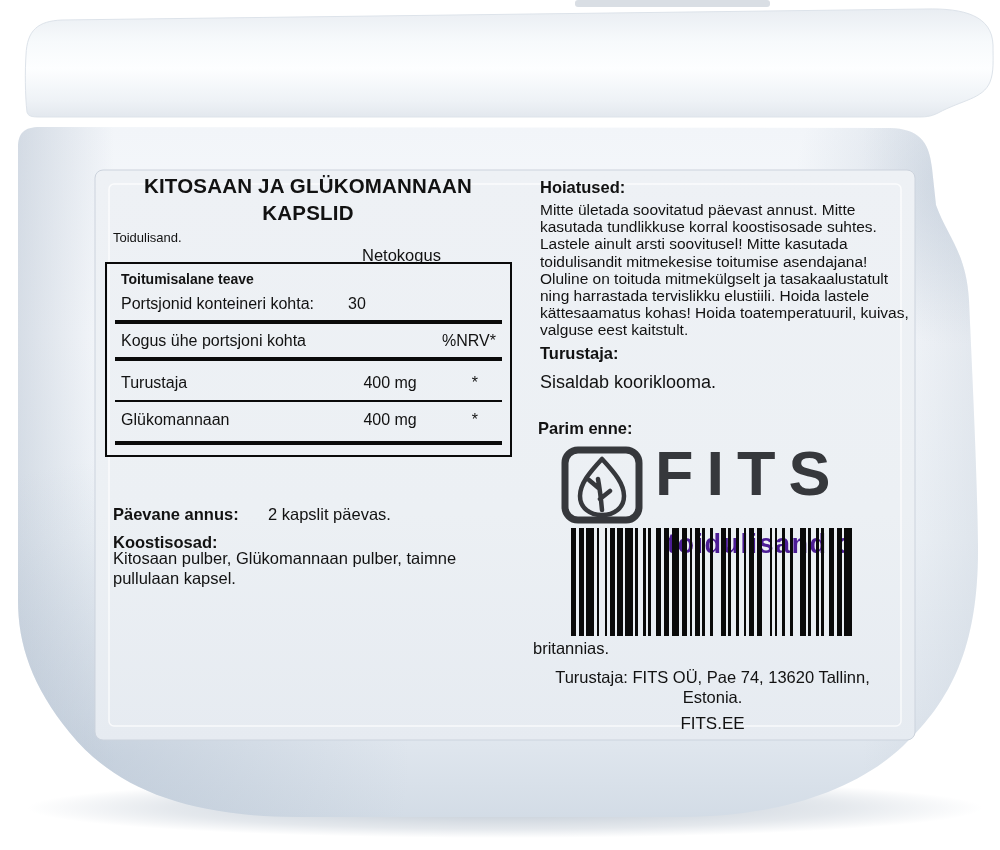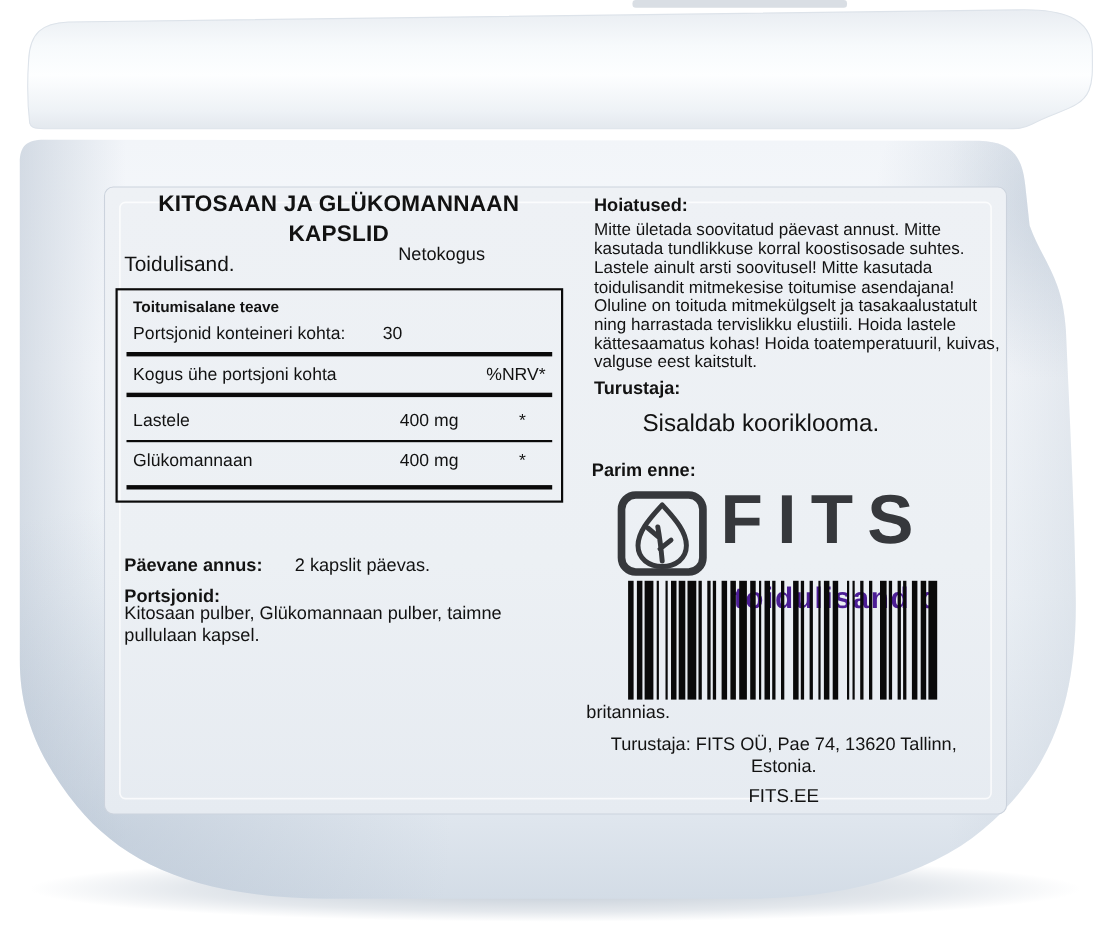--- a/index.html
+++ b/index.html
@@ -4,22 +4,22 @@
 <style>
   html,body{margin:0;padding:0;background:#ffffff;}
   .stage{position:relative;width:1000px;height:850px;overflow:hidden;background:#ffffff;
          font-family:"Liberation Sans","DejaVu Sans",sans-serif;color:#121212;}
   .abs{position:absolute;}
   svg{display:block;}
 
   
   .title{left:112px;top:172px;width:392px;text-align:center;font-size:20.5px;font-weight:bold;
          line-height:27px;white-space:pre-line;letter-spacing:.2px;}
-  .sub-left{left:113px;top:230px;font-size:19px;}
-  .sub-right{left:362px;top:222px;font-size:16.5px;}
+  .sub-left{left:113px;top:230px;font-size:13px;}
+  .sub-right{left:362px;top:246px;font-size:16.5px;}
 
   .facts{left:105px;top:262px;width:407px;border:2px solid #0a0a0a;box-sizing:border-box;
          padding:5px 14px 6px;background:transparent;}
   .ft-header{font-size:14px;font-weight:bold;padding:2px 0 6px;}
   .ft-kv{font-size:16px;padding:2px 0 3px;}
   .ft-kv .k1{display:inline-block;width:122px;}
   .ft-kv .k2{display:inline-block;width:227px;}
   .ft-bar{height:4px;background:#0a0a0a;margin:4px -6px;}
   .ft-line{height:1.5px;background:#0a0a0a;margin:0 -6px;}
   .ft-amount{display:flex;justify-content:space-between;font-size:16px;padding:4px 0 3px;}
@@ -30,21 +30,21 @@
   .ft-foot{font-weight:bold;font-size:15.5px;padding:6px 0 2px;}
 
   .dosage{left:113px;top:505px;font-size:16.5px;}
   .dosage .k{display:inline-block;width:155px;font-weight:bold;}
   .ingredients-label{left:113px;top:533px;font-size:16.5px;font-weight:bold;}
   .ingredients-text{left:113px;top:548px;width:368px;font-size:16.5px;line-height:20px;}
 
   .warn-label{left:540px;top:178px;font-size:16.5px;font-weight:bold;}
   .warn-text{left:540px;top:201px;width:376px;font-size:15.5px;line-height:17.2px;}
   .allerg-label{left:540px;top:344px;font-size:16.5px;font-weight:bold;}
-  .allerg-text{left:540px;top:372px;font-size:22px;margin-left:44px;}
+  .allerg-text{left:540px;top:372px;font-size:18px;}
   .bb-label{left:538px;top:419px;font-size:16.5px;font-weight:bold;}
 
   .brand-name{left:655px;top:437px;font-size:63px;font-weight:bold;letter-spacing:13px;color:#36383c;}
   .brand-tagline{left:667px;top:529px;font-size:27px;font-weight:bold;letter-spacing:1.5px;color:#4c1d95;}
 
   .barcode{left:571px;top:528px;width:284px;height:108px;display:flex;align-items:stretch;}
   .barcode span{display:block;height:100%;}
 
   .origin-note{left:533px;top:639px;font-size:16.5px;}
   .distributor{left:540px;top:667px;width:345px;text-align:center;font-size:16.5px;line-height:20px;white-space:pre-line;}
@@ -131,37 +131,37 @@
     <div class="ft-kv">
       <span class="k2">Portsjonid konteineri kohta:</span><span>30</span>
     </div>
     <div class="ft-bar"></div>
     <div class="ft-amount">
       <span>Kogus ühe portsjoni kohta</span>
       <span>%NRV*</span>
     </div>
     <div class="ft-bar"></div>
     <div class="ft-nutrient">
-      <span class="n">Lastele</span>
+      <span class="n">Turustaja</span>
       <span class="a">400 mg</span>
       <span class="s">*</span>
     </div>
     <div class="ft-line"></div>
     <div class="ft-nutrient">
       <span class="n">Glükomannaan</span>
       <span class="a">400 mg</span>
       <span class="s">*</span>
     </div>
     <div class="ft-bar"></div>
   </div>
 
   <div class="abs dosage">
     <span class="k">Päevane annus:</span><span>2 kapslit päevas.</span>
   </div>
-  <div class="abs ingredients-label">Portsjonid:</div>
+  <div class="abs ingredients-label">Koostisosad:</div>
   <div class="abs ingredients-text">Kitosaan pulber, Glükomannaan pulber, taimne pullulaan kapsel.</div>
 
   <div class="abs warn-label">Hoiatused:</div>
   <div class="abs warn-text">Mitte ületada soovitatud päevast annust. Mitte kasutada tundlikkuse korral koostisosade suhtes. Lastele ainult arsti soovitusel! Mitte kasutada toidulisandit mitmekesise toitumise asendajana! Oluline on toituda mitmekülgselt ja tasakaalustatult ning harrastada tervislikku elustiili. Hoida lastele kättesaamatus kohas! Hoida toatemperatuuril, kuivas, valguse eest kaitstult.</div>
   <div class="abs allerg-label">Turustaja:</div>
   <div class="abs allerg-text">Sisaldab kooriklooma.</div>
   <div class="abs bb-label">Parim enne:</div>
 
   <svg class="abs" style="left:561px;top:446px" width="82" height="78" viewBox="0 0 82 78">
     <rect x="4" y="4" width="74" height="70" rx="13" fill="none" stroke="#36383c" stroke-width="7"></rect>

